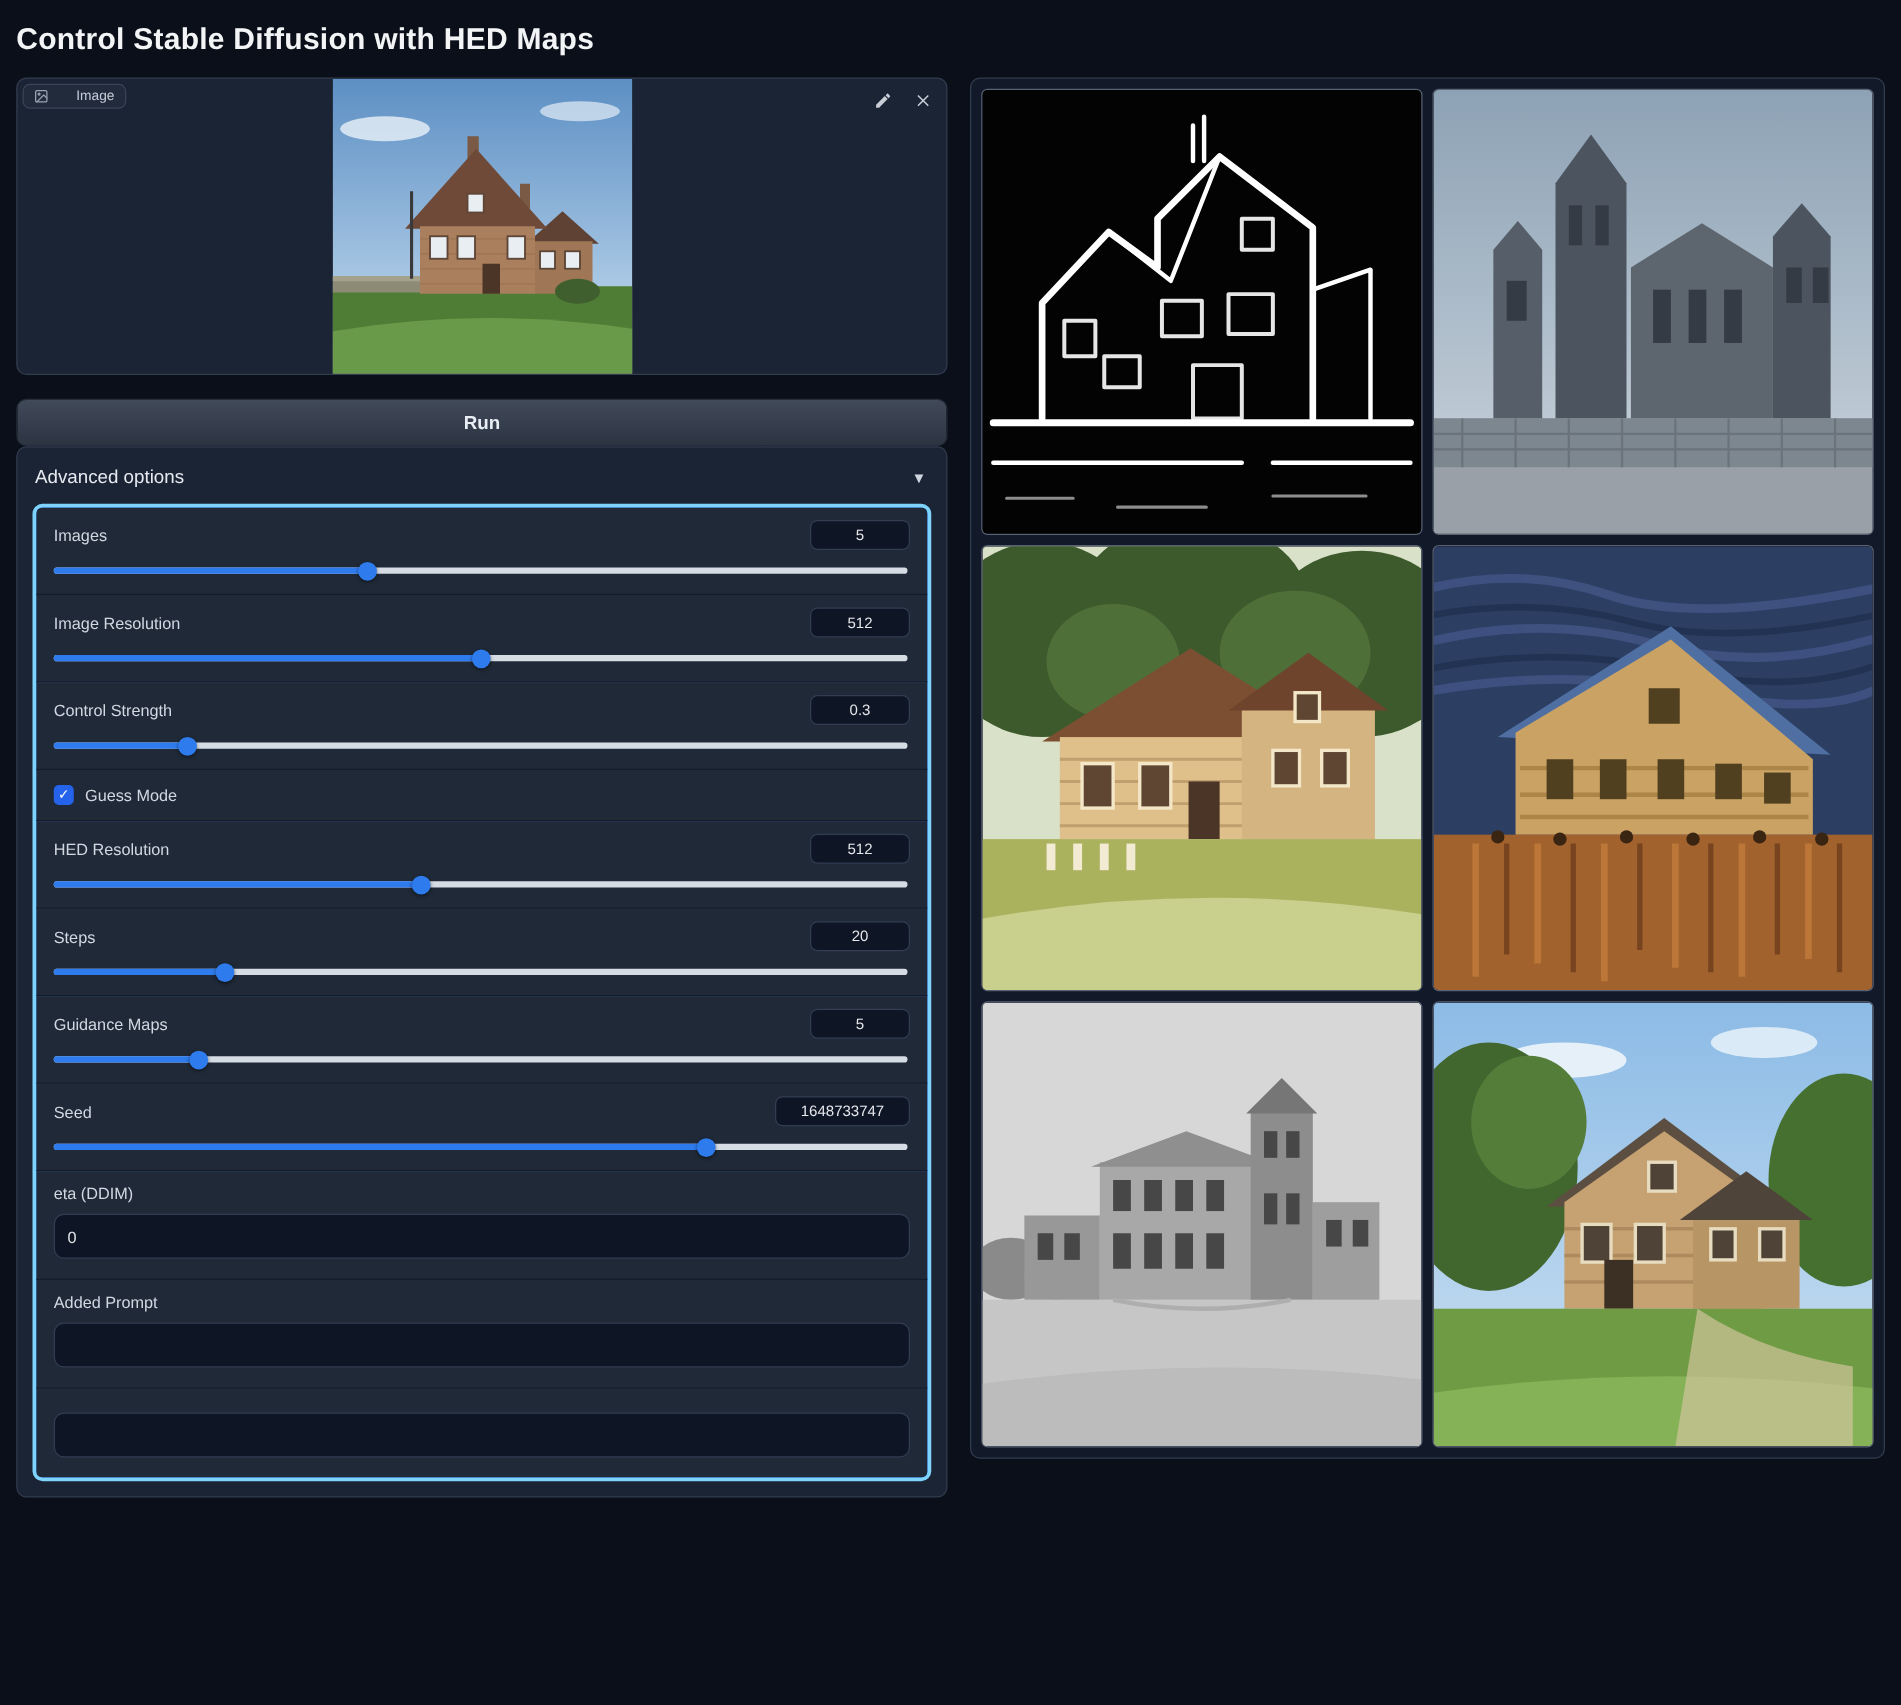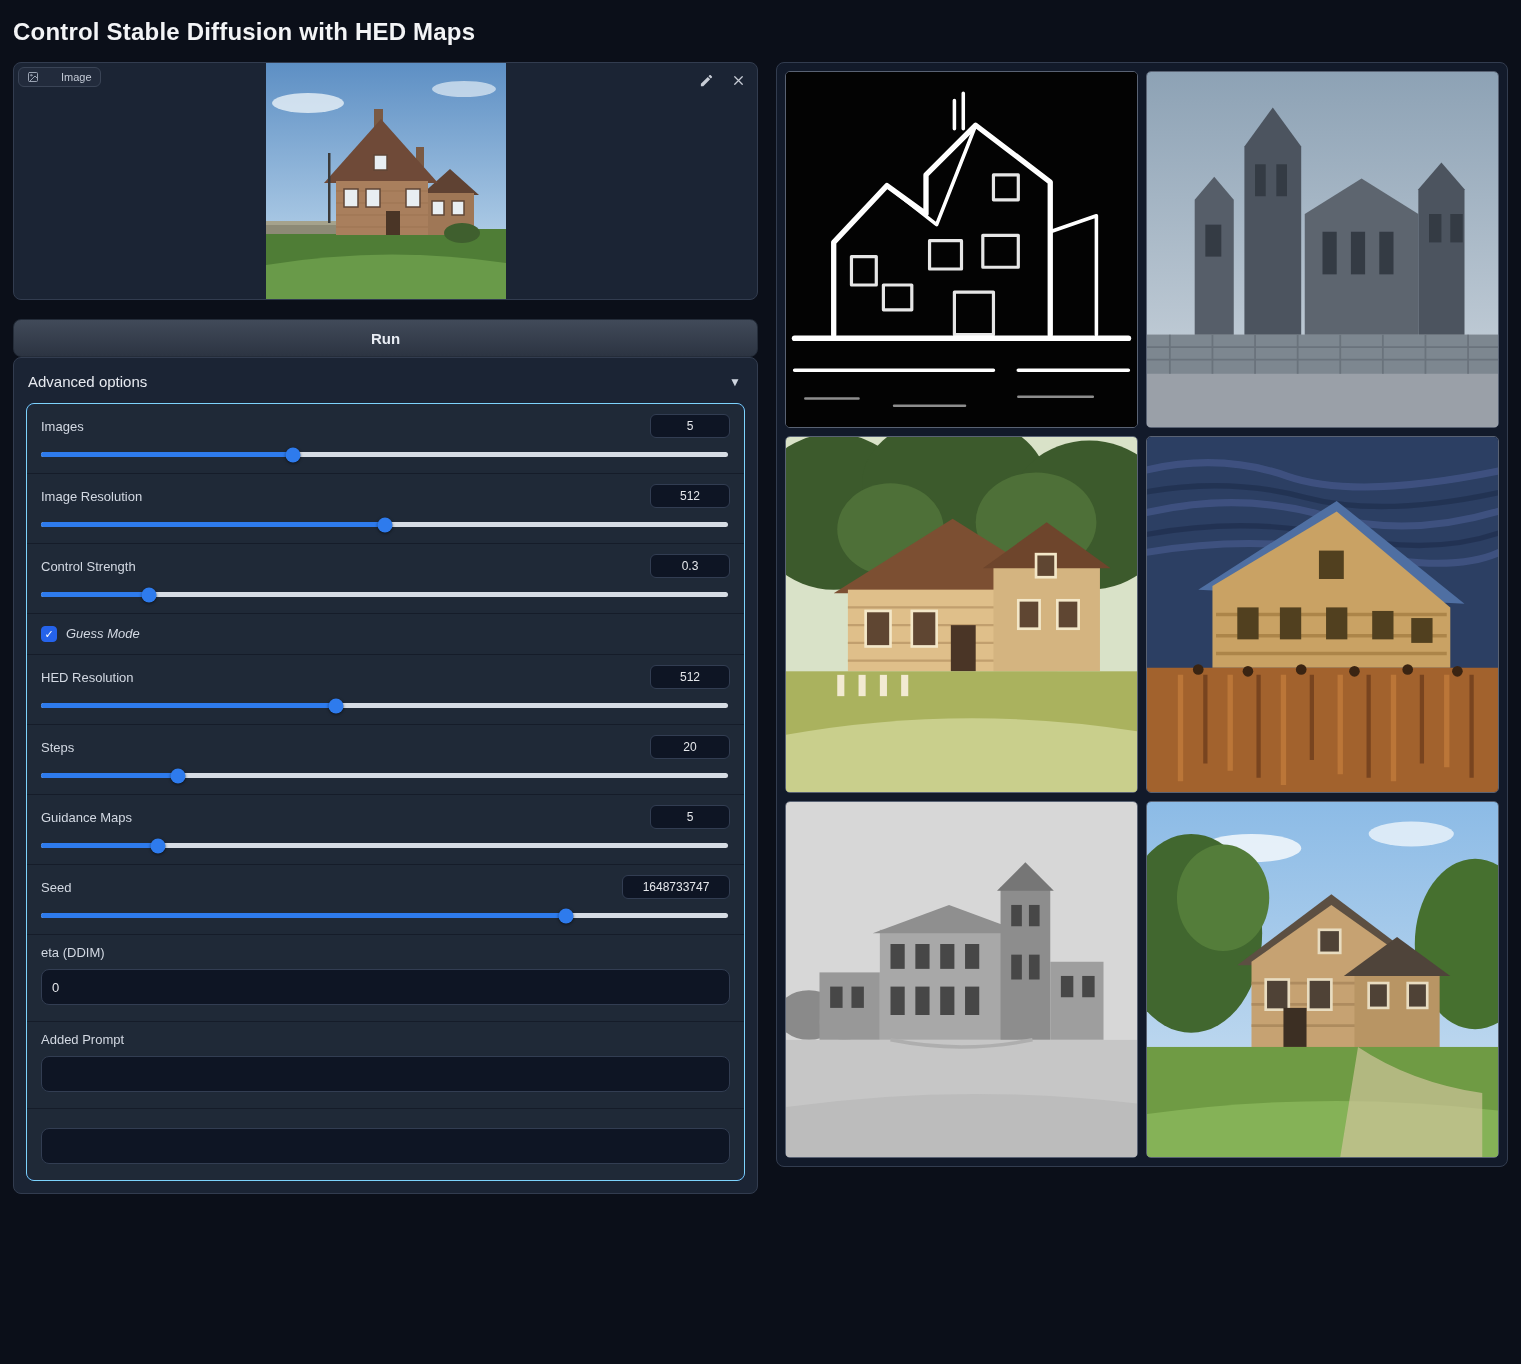--- a/index.html
+++ b/index.html
@@ -61,40 +61,40 @@
 
   
   .advanced-block { padding-bottom:12px; }
   .acc-header {
     display:flex; align-items:center; justify-content:space-between;
     padding:15px 16px 13px 14px; cursor:pointer; font-size:15px; color:#e7eaf0;
   }
   .acc-arrow { font-size:12px; color:#cfd5df; }
   .form-wrap {
     margin:0 12px;
-    border:1px solid #7dd3fc; border-radius:8px; overflow:hidden;
+    border:3px solid #7dd3fc; border-radius:8px; overflow:hidden;
     background:#3b82f6;
   }
   .form-row { padding:10px 14px 16px; border-bottom:1px solid #151c29; background:#1f2937; }
   .form-row:last-child { border-bottom:none; }
   .row-head { display:flex; align-items:center; justify-content:space-between; height:24px; }
   .val-box {
     background:#0e1524; border:1px solid #323d52; border-radius:6px;
     height:24px; text-align:center; font-size:12px; color:#e5e7eb; padding:0 6px;
     font-family:"Liberation Sans","DejaVu Sans",sans-serif;
   }
   .slider { position:relative; height:5px; background:#d6dce4; border-radius:3px; margin-top:14px; margin-right:2px; cursor:pointer; }
   .slider-fill { position:absolute; left:0; top:0; bottom:0; background:#2e7bed; border-radius:3px; }
   .slider-thumb {
     position:absolute; top:50%; transform:translate(-50%,-50%);
     width:15px; height:15px; border-radius:50%; background:#2e7bed;
     box-shadow:0 1px 3px rgba(0,0,0,.55); cursor:grab;
   }
   .form-row.type-checkbox { padding:12px 14px; }
-  .checkbox-wrap { display:flex; gap:9px; cursor:pointer;font-style:italic; }
+  .checkbox-wrap { display:flex; align-items:center; gap:9px; cursor:pointer; }
   .cbx {
     width:16px; height:16px; border-radius:4px; border:1px solid #3a4761; background:#0e1524;
     display:inline-flex; align-items:center; justify-content:center; flex:none;
   }
   .cbx.checked { background:#2563eb; border-color:#2563eb; }
   .cbx.checked::after { content:"✓"; color:#fff; font-size:11px; line-height:1; }
   .form-row .text-box { height:36px; }
 
   
   .gallery-block {

